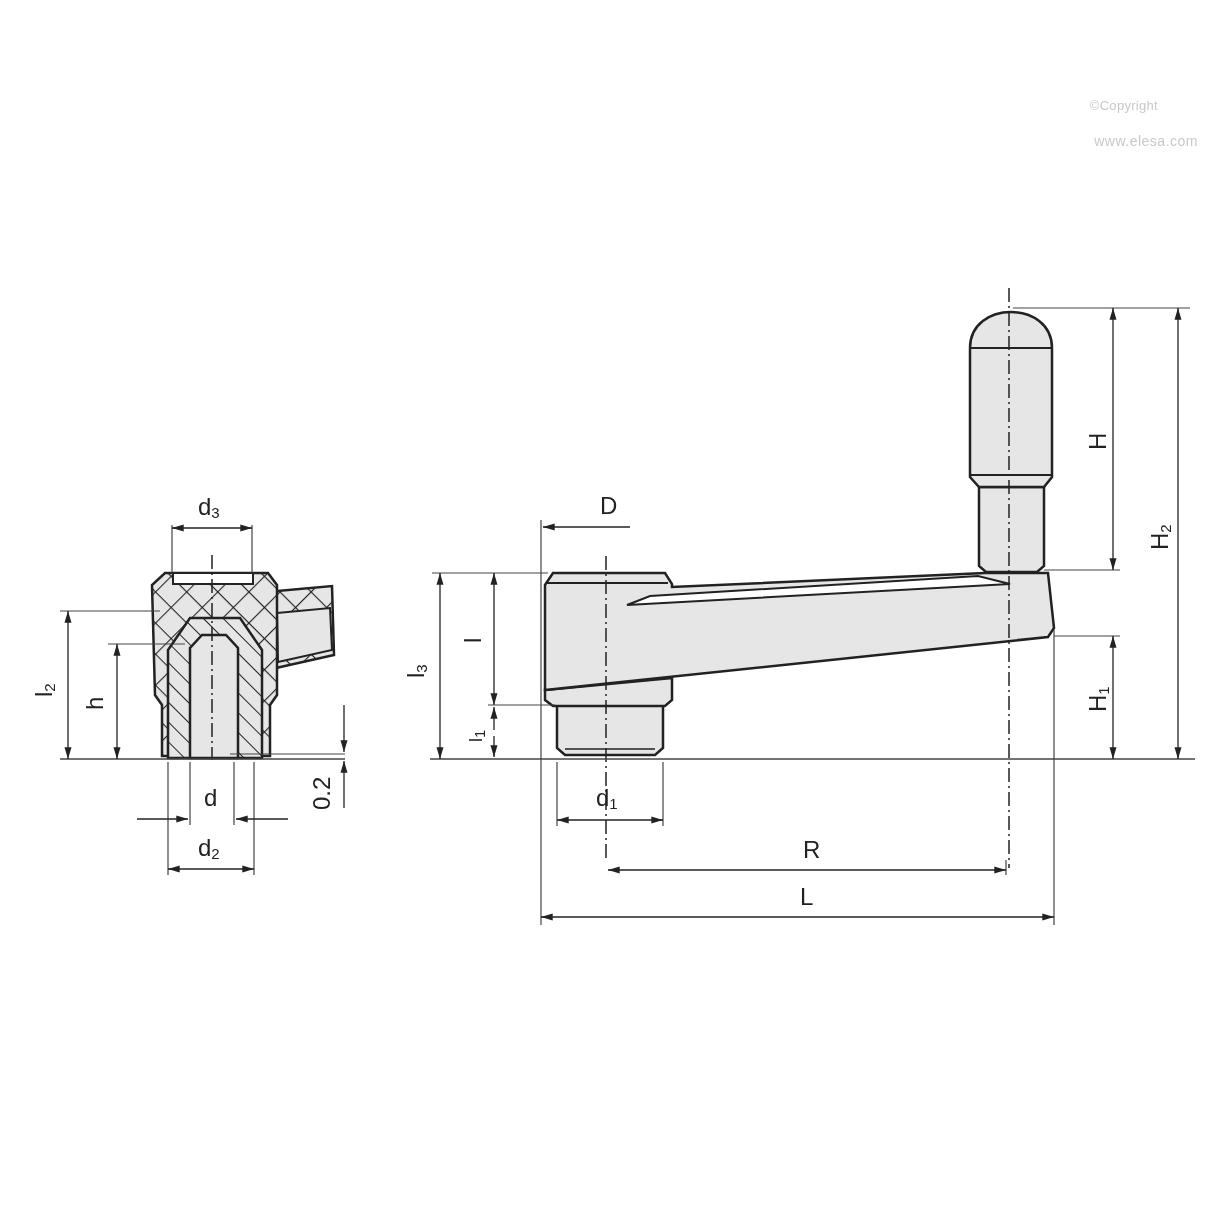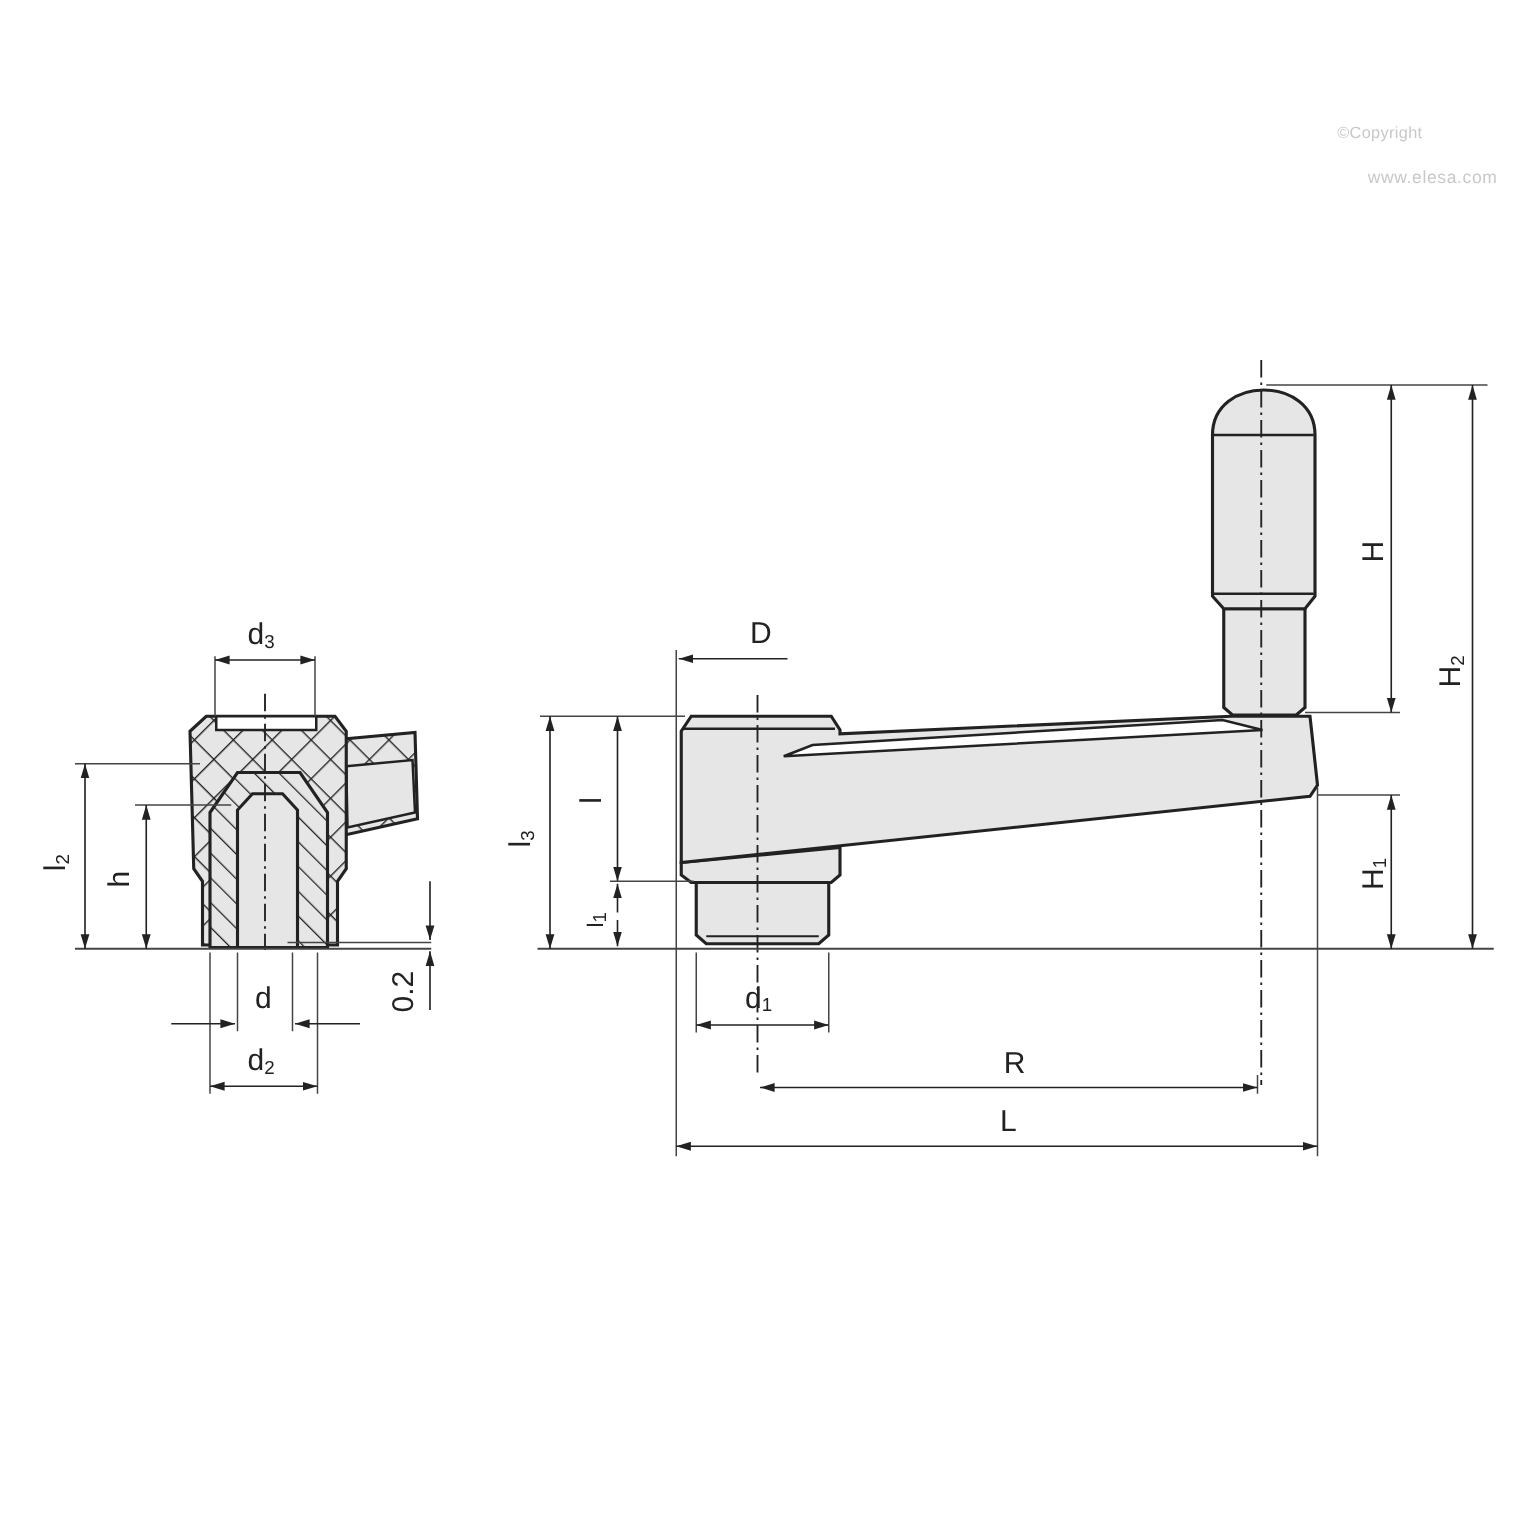--- a/index.html
+++ b/index.html
@@ -1,19 +1,19 @@
 <!DOCTYPE html>
 <html><head>
 <meta charset="utf-8">
 <style>
   html, body { margin: 0; padding: 0; background: #ffffff; }
   body { width: 1214px; height: 1214px; position: relative; overflow: hidden;
          font-family: "Liberation Sans", sans-serif; }
   .watermark { position: absolute; right: 10px; top: 98px; width: 160px; text-align: right; color: #c8c8c8; }
-  .wm-copy { font-size: 13px; letter-spacing: 0.3px; margin-right: 66px; }
+  .wm-copy { font-size: 13px; letter-spacing: 0.3px; margin-right: 46px; }
   .wm-logo { font-size: 46px; font-weight: bold; letter-spacing: -1px; line-height: 42px; margin-right: 8px; }
   .wm-url { font-size: 14px; letter-spacing: 0.5px; margin-right: 6px; margin-top: 20px; }
   svg { position: absolute; left: 0; top: 0; }
   .dimtxt { font-family: "Liberation Sans", sans-serif; font-size: 24px; fill: #222; }
   .sub { font-size: 15px; }
 </style>
 </head>
 <body>
 
 <div class="watermark">

